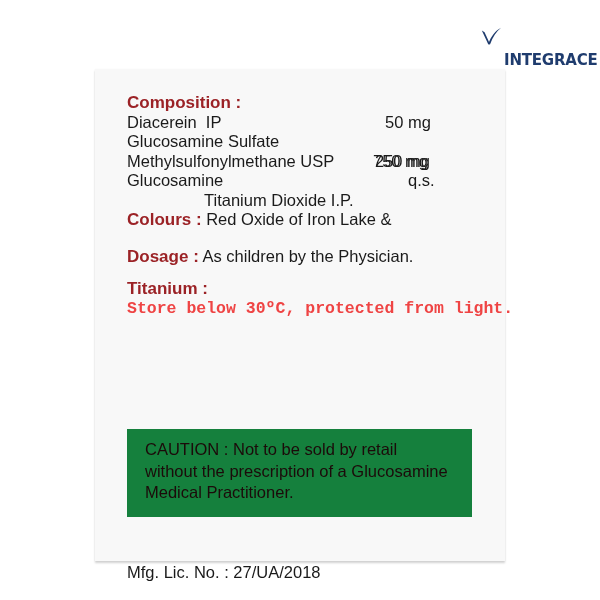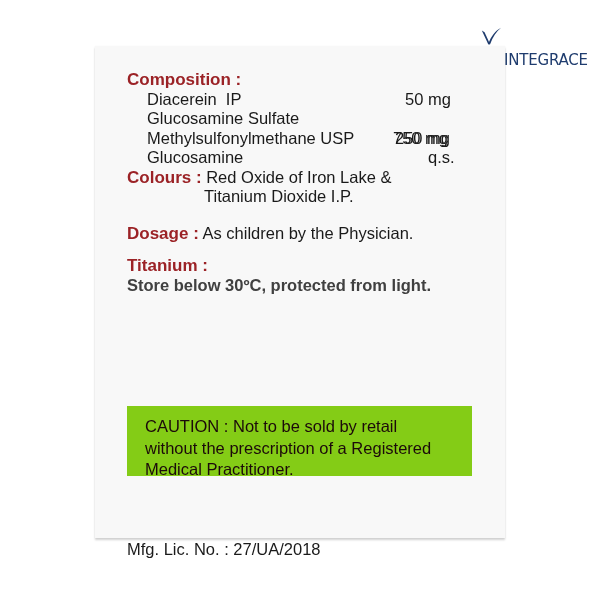--- a/index.html
+++ b/index.html
@@ -8,39 +8,39 @@
       position: relative; overflow: hidden;
       font-family: "Liberation Sans", sans-serif;
     }
     .logo {
       position: absolute; left: 480px; top: 6px;
       display: flex; align-items: center; gap: 2px;
     }
     .logo svg { width: 22px; height: 22px; }
     .logo-text {
       font-family: "DejaVu Sans", sans-serif;
-      font-weight: normal; font-size: 15px; color: #1f3c6e; letter-spacing: -0.2px; margin-top: 45px;
+      font-weight: bold; font-size: 15px; color: #1f3c6e; letter-spacing: -0.2px; margin-top: 45px;
     }
     .card {
-      position: absolute; left: 95px; top: 46px; width: 410px; height: 492px;
+      position: absolute; left: 95px; top: 69px; width: 410px; height: 492px;
       background: #f8f8f8;
       box-shadow: 0 2px 2px rgba(0,0,0,0.18), 0 0 1px rgba(0,0,0,0.05);
     }
     .content { position: absolute; left: 32px; top: 24px; width: 360px; }
     .line { font-size: 16.5px; line-height: 19.5px; color: #1a1a1a; white-space: nowrap; }
     .head { color: #9b2226; font-weight: bold; font-size: 17px; }
-    .row { display: flex; margin-left: 20px; }
+    .row { display: flex; }
     .row .qty { position: absolute; text-align: right; }
     .indent { padding-left: 77px; }
     .gap { height: 17px; }
     .gap-s { height: 13px; }
-    .bold { font-weight: bold; color: #404040; }
+    .bold { font-weight: bold; color: #ef4444; font-family: Liberation Mono, monospace; }
     .caution {
-      position: absolute; left: 32px; top: 360px; width: 345px; height: 70px;
-      background: #84cc16;
+      position: absolute; left: 32px; top: 360px; width: 345px; height: 88px;
+      background: #15803d;
       box-sizing: border-box; padding: 10px 0 0 18px;
     }
     .caution .line { color: #1c0a0a; font-size: 16.5px; line-height: 21.5px; }
     .lic { position: absolute; left: 32px; top: 454px; font-size: 16.5px; color: #1a1a1a; margin-top: 40px; }
   </style>
 </head>
 <body>
 
 <div class="logo">
   <span>
@@ -69,39 +69,39 @@
     </div>
     <div class="line row" style="position:relative">
       <span>Methylsulfonylmethane USP</span>
       <span class="qty" style="left:248px">250 mg</span>
     </div>
     <div class="line row" style="position:relative">
       <span>Glucosamine</span>
       <span class="qty" style="left:281px">q.s.</span>
     </div>
 
+    <div class="line indent">Titanium Dioxide I.P.</div>
     <div class="line">
       <span class="head">Colours :</span>
       <span>Red Oxide of Iron Lake &amp;</span>
     </div>
-    <div class="line indent">Titanium Dioxide I.P.</div>
 
     <div class="gap"></div>
     <div class="line">
       <span class="head">Dosage :</span>
       <span>As children by the Physician.</span>
     </div>
 
     <div class="gap-s"></div>
     <div class="line head">Titanium :</div>
     <div class="line bold">Store below 30ºC, protected from light.</div>
 
     <div class="gap"></div>
   </div>
 
   <div class="caution">
     <div class="line">CAUTION : Not to be sold by retail</div>
-    <div class="line">without the prescription of a Registered</div>
+    <div class="line">without the prescription of a Glucosamine</div>
     <div class="line">Medical Practitioner.</div>
   </div>
 
   <div class="lic">Mfg. Lic. No. : 27/UA/2018</div>
 </div>
 
 </body></html>

